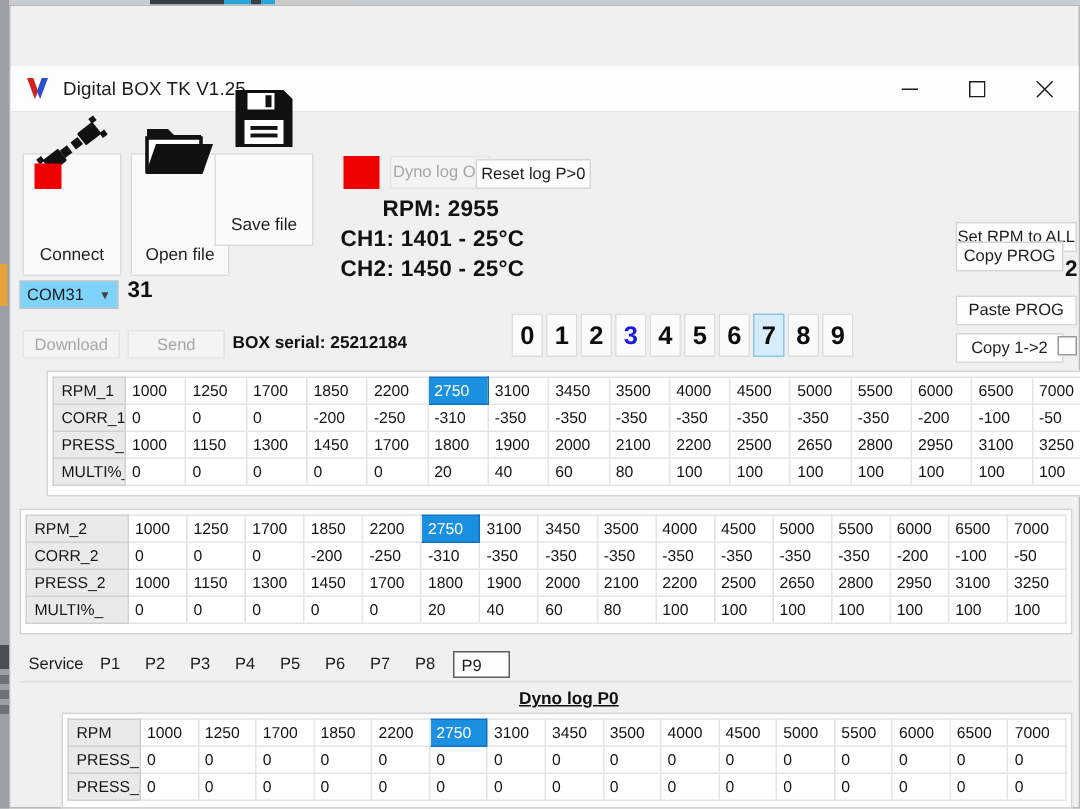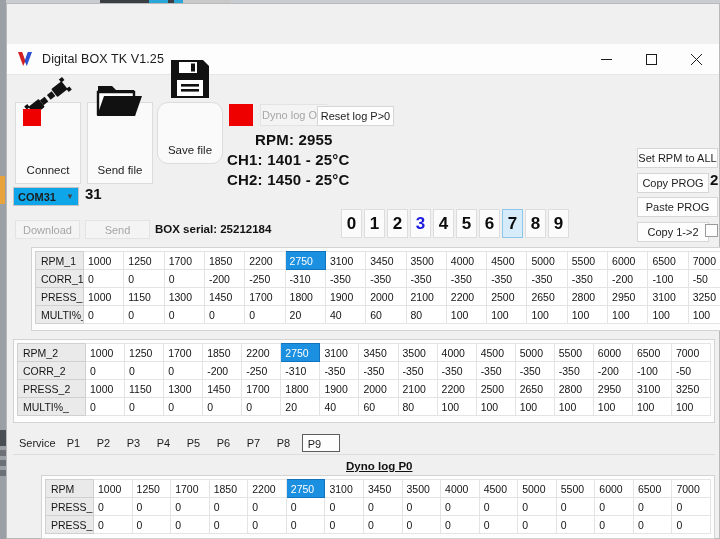--- a/index.html
+++ b/index.html
@@ -41,54 +41,54 @@
   .bigbtn{
     position:absolute;background:#fafafa;border:1px solid #dcdcdc;
     display:flex;flex-direction:column;align-items:center;justify-content:flex-end;
     box-sizing:border-box;
     gap:44px;
   }
   .bigbtn .lbl{font-size:11.5px;color:#1d1d1d;margin-bottom:7px;}
   .bigbtn .glyph{flex:1 1 auto;display:flex;align-items:center;justify-content:center;width:100%;}
   #connect-button{left:8px;top:27px;width:66px;height:82px;}
   #openfile-button{left:80px;top:27px;width:66px;height:82px;}
-  #savefile-button{left:150px;top:27px;width:66px;height:62px;border-radius:11px;}
+  #savefile-button{left:136px;top:27px;width:66px;height:62px;}
   .red-square{position:absolute;left:7px;top:6px;width:18px;height:17px;background:#ef0000;}
 
   
   .dyno-indicator{position:absolute;left:222px;top:29px;width:24px;height:22px;background:#ef0000;}
   .flat-btn{
     background:#fdfdfd;border:1px solid #d6d6d6;box-sizing:border-box;
     font-size:11px;color:#1d1d1d;display:flex;align-items:center;justify-content:center;
     font-family:"Liberation Sans", sans-serif;
   }
   .flat-btn.disabled{color:#a6a6a6;background:#f4f4f4;border-color:#e3e3e3;}
   #dyno-log-on-button{position:absolute;left:253px;top:29px;width:67px;height:22px;}
   #reset-log-button{position:absolute;left:310px;top:31px;width:77px;height:20px;}
   .stat-line{position:absolute;font-size:15px;font-weight:bold;color:#111;letter-spacing:.2px;}
   #rpm-readout{left:220px;top:56px;margin-left:28px;}
   #ch1-readout{left:220px;top:76px;}
   #ch2-readout{left:220px;top:96px;}
 
   
   #com-select{
     position:absolute;left:6px;top:112px;width:66px;height:19px;
-    background:#0ea5e9;border:1px solid #c4c4c4;box-sizing:border-box;
-    font-size:11px;color:#1d1d1d;padding-left:4px;display:flex;align-items:center;font-weight:bold;
+    background:#7dd3fc;border:1px solid #c4c4c4;box-sizing:border-box;
+    font-size:11px;color:#1d1d1d;padding-left:4px;display:flex;align-items:center;
   }
   #com-select .chev{margin-left:auto;margin-right:4px;font-size:8px;color:#444;}
   #com-number{position:absolute;left:78px;top:110px;font-size:15px;font-weight:bold;color:#111;}
 
   #download-button{position:absolute;left:8px;top:145px;width:65px;height:19px;}
   #send-button{position:absolute;left:78px;top:145px;width:65px;height:19px;}
   #box-serial{position:absolute;left:148px;top:148px;font-size:11.5px;font-weight:bold;color:#111;}
 
   
   #set-rpm-all-button{position:absolute;left:630px;top:73px;width:81px;height:20px;}
-  #copy-prog-button{position:absolute;left:630px;top:98px;width:72px;height:20px;}
+  #copy-prog-button{position:absolute;left:630px;top:86px;width:72px;height:20px;}
   #copy-prog-value{position:absolute;left:703px;top:96px;font-size:15px;font-weight:bold;color:#111;}
   #paste-prog-button{position:absolute;left:630px;top:122px;width:81px;height:20px;}
   #copy-12-button{position:absolute;left:630px;top:147px;width:72px;height:20px;}
   #copy-12-checkbox{position:absolute;left:698px;top:149px;width:13px;height:13px;background:#fdfdfd;border:1px solid #9a9a9a;box-sizing:border-box;}
 
   
   #program-buttons{position:absolute;left:334px;top:134px;display:flex;gap:2px;}
   .prog-btn{
     width:21px;height:29px;background:#fbfbfb;border:1px solid #dddddd;box-sizing:border-box;
     display:flex;align-items:center;justify-content:center;
@@ -197,21 +197,21 @@
     </div>
 
     <div class="bigbtn" id="openfile-button">
       <div class="glyph">
         <svg width="48" height="40" viewBox="0 0 48 40">
           <path d="M2 6 h14 l4 4 h18 v4 H2 Z" fill="#111"></path>
           <path d="M2 12 h36 v22 H2 Z" fill="#fff" stroke="#111" stroke-width="2.4"></path>
           <path d="M8 16 L46 16 L39 36 L1 36 Z" fill="#111"></path>
         </svg>
       </div>
-      <div class="lbl">Send file</div>
+      <div class="lbl">Open file</div>
     </div>
 
     <div class="bigbtn" id="savefile-button">
       <div class="glyph">
         <svg width="42" height="42" viewBox="0 0 42 42">
           <path d="M2 2 h32 l6 6 v32 H2 Z" fill="#111"></path>
           <rect x="10" y="4" width="18" height="11" fill="#fff"></rect>
           <rect x="22" y="5.5" width="4" height="8" fill="#111"></rect>
           <rect x="8" y="22" width="26" height="16" fill="#fff"></rect>
           <rect x="12" y="26" width="18" height="2.6" fill="#111"></rect>

